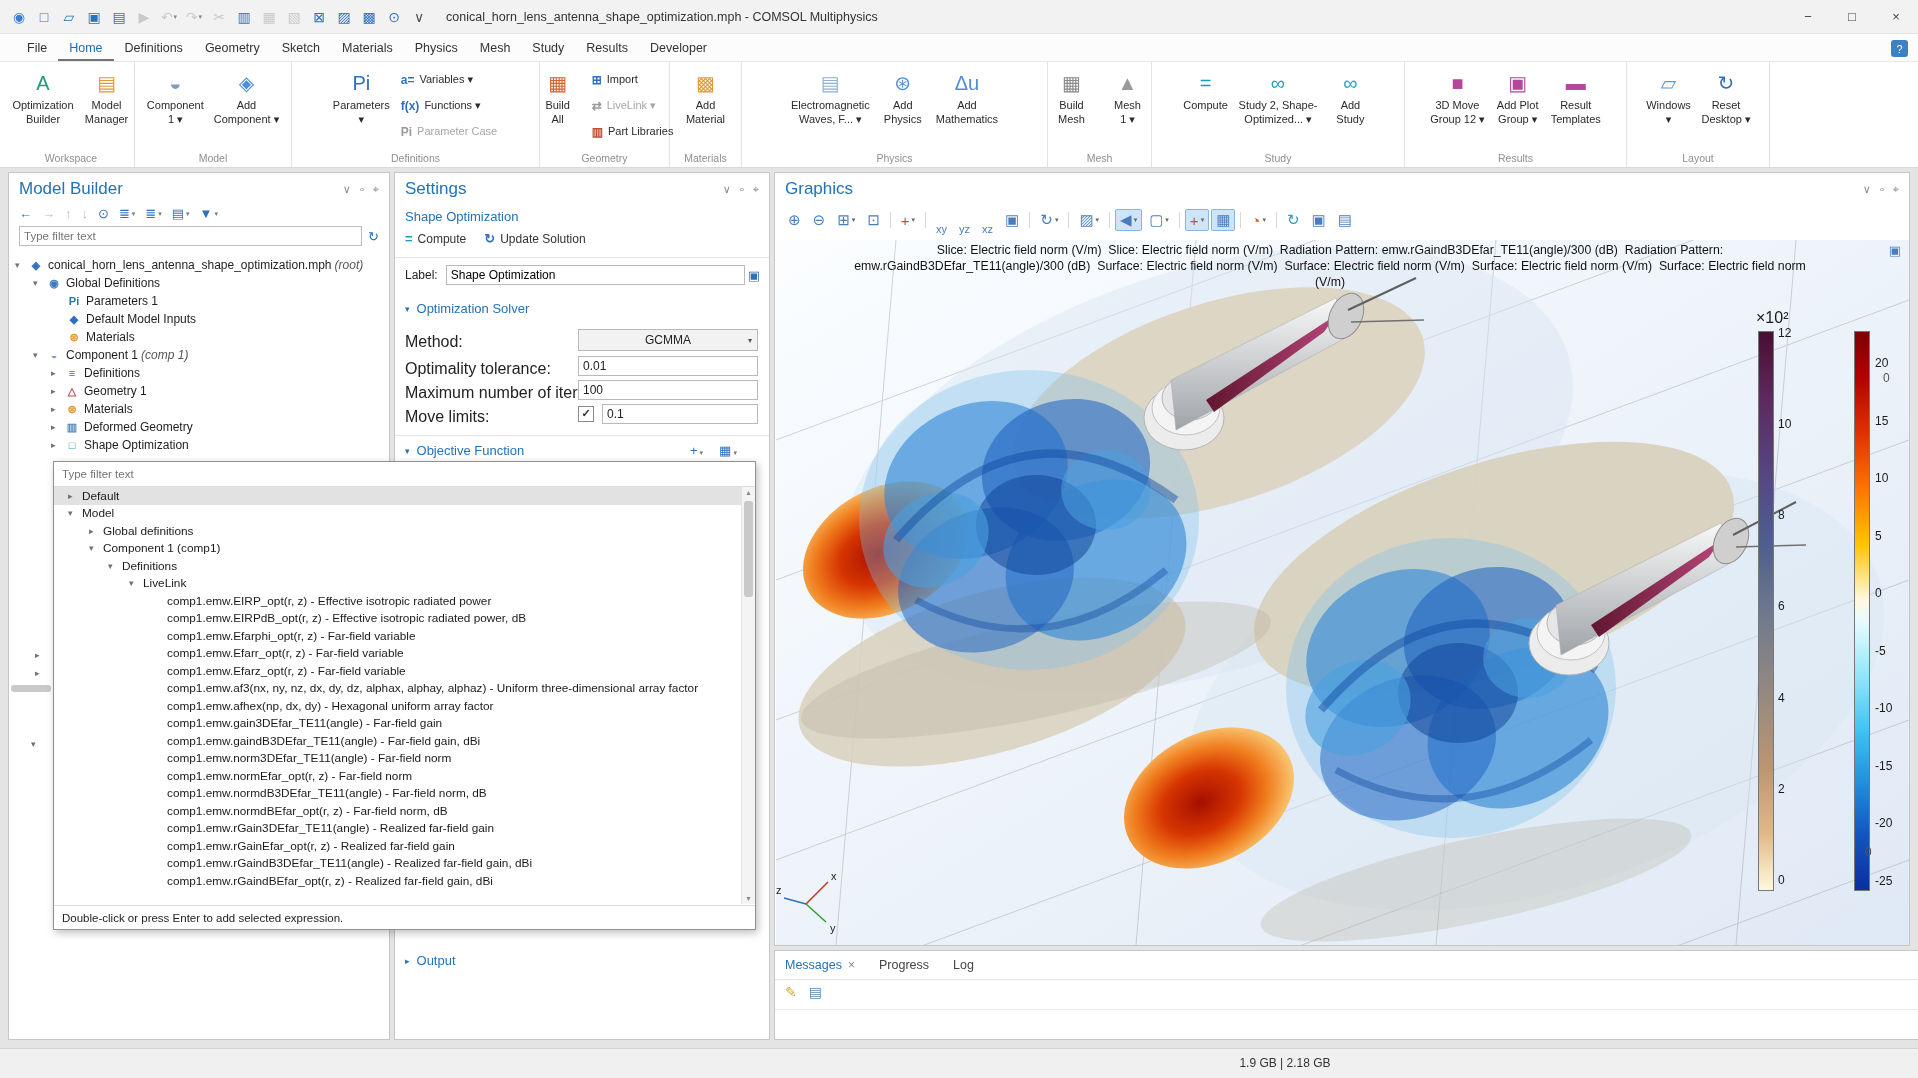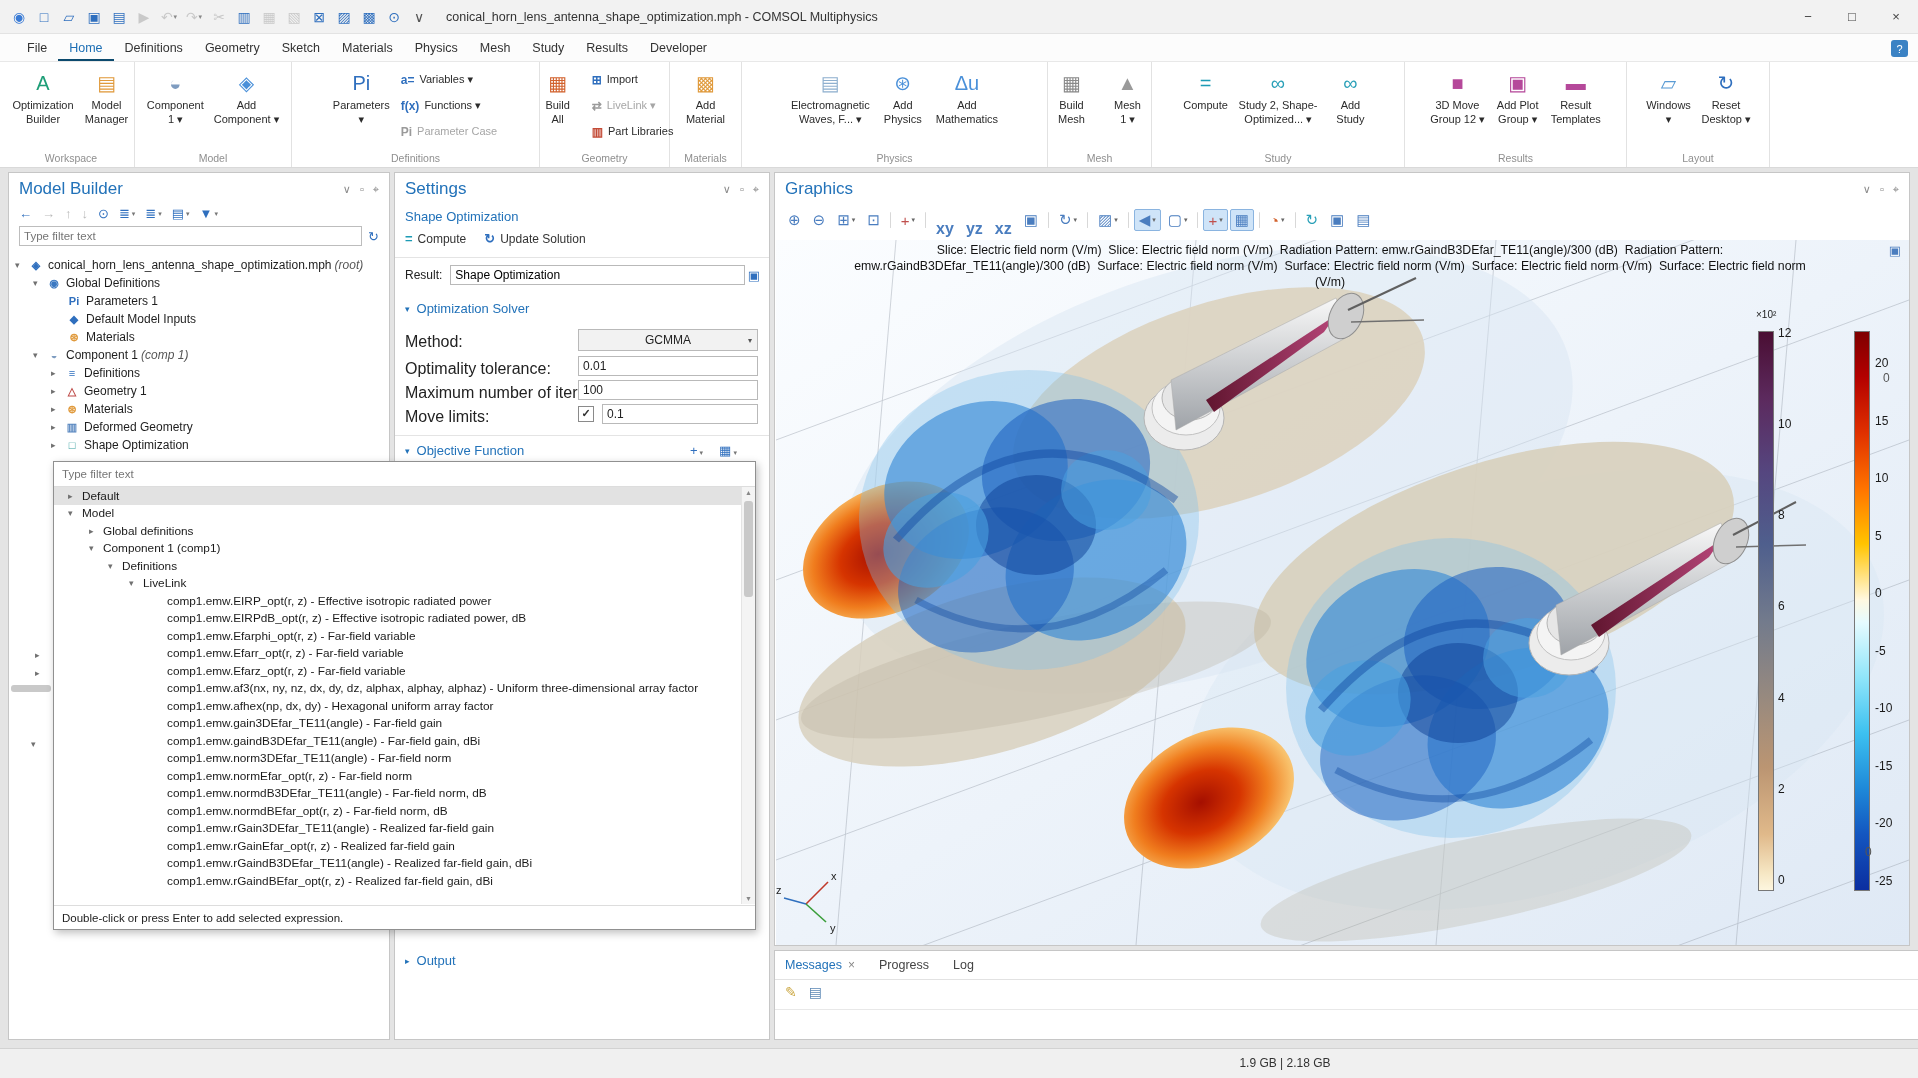--- a/index.html
+++ b/index.html
@@ -10,21 +10,21 @@
   .qi-row{display:flex;align-items:center;padding-left:8px;gap:3px;}
   .qi{width:22px;height:24px;display:flex;align-items:center;justify-content:center;font-size:14px;}
   .qi .caret{font-size:7px;color:#888;margin-left:1px;}
   .tb-title{font-size:12.5px;color:#333;margin-left:16px;white-space:nowrap;}
   .win-controls{margin-left:auto;display:flex;}
   .wc{width:44px;height:33px;display:flex;align-items:center;justify-content:center;font-size:13px;color:#444;}
 
   
   .tabrow{position:absolute;left:0;top:34px;width:1918px;height:28px;background:#fcfcfc;border-bottom:1px solid #e8e8e8;display:flex;align-items:flex-end;padding-left:16px;box-sizing:border-box;}
   .tab{padding:5px 11px 4px;font-size:12.5px;color:#333;border-bottom:2px solid transparent;white-space:nowrap;}
-  .tab.active{color:#1c6eb4;border-bottom:2px solid #0c4a6e;}
+  .tab.active{color:#1c6eb4;border-bottom:2px solid #737373;}
   .help-btn{margin-left:auto;margin-right:10px;margin-bottom:4px;width:17px;height:17px;background:#3b82c4;color:#fff;border-radius:3px;font-size:11px;display:flex;align-items:center;justify-content:center;}
 
   
   .ribbon{position:absolute;left:0;top:62px;width:1918px;height:106px;background:#fff;border-bottom:1px solid #d9d9d9;display:flex;padding-left:8px;box-sizing:border-box;}
   .rgroup{position:relative;border-right:1px solid #e2e2e2;box-sizing:border-box;flex:none;}
   .rgroup:nth-child(1){width:127px}.rgroup:nth-child(2){width:157px}.rgroup:nth-child(3){width:248px}
   .rgroup:nth-child(4){width:130px}.rgroup:nth-child(5){width:72px}.rgroup:nth-child(6){width:306px}
   .rgroup:nth-child(7){width:104px}.rgroup:nth-child(8){width:253px}.rgroup:nth-child(9){width:222px}
   .rgroup:nth-child(10){width:143px}
   .ritems{display:flex;flex-direction:column;flex-wrap:wrap;height:84px;align-content:center;justify-content:center;padding-top:2px;}
@@ -80,30 +80,30 @@
   .dd .ddc{position:absolute;right:5px;font-size:8px;color:#555;}
   .cb{position:absolute;left:183px;width:14px;height:14px;border:1px solid #8a8a8a;background:#fff;font-size:11px;line-height:13px;text-align:center;color:#333;font-weight:bold;}
   .of-icons{position:absolute;left:295px;top:270px;display:flex;gap:16px;color:#2f6fbe;font-size:13px;align-items:center;}
   .of-icons .caret{margin-left:2px;}
 
   
   .g-toolbar{position:absolute;left:8px;top:36px;display:flex;align-items:center;gap:2px;z-index:4;}
   .gt{display:inline-flex;align-items:center;height:20px;padding:0 4px;border-radius:2px;color:#4a7dbf;border:1px solid transparent;}
   .gt.hl{background:#cfe4f8;border:1px solid #8ab4e0;}
   .gt.sep{width:1px;height:16px;background:#d8d8d8;padding:0;margin:0 3px;border:none;}
-  .gt.txt .gtg{font-size:16px;font-weight:bold;margin-top:17px;}
+  .gt.txt .gtg{font-size:11px;font-weight:normal;margin-top:17px;}
   .gtg{font-size:15px;}
   .gtc{font-size:7px;color:#666;margin-left:2px;}
   .cap{position:absolute;left:0;right:24px;text-align:center;font-size:12.3px;color:#111;white-space:pre;z-index:3;}
   #cap1{top:70px}#cap2{top:86px}#cap3{top:102px}
   .scene{position:absolute;left:1px;top:67px;width:1133px;height:705px;z-index:1;}
   .cbar{position:absolute;top:158px;width:16px;height:560px;border:1px solid #777;z-index:2;box-sizing:border-box;}
   #cbar1{left:983px;background:linear-gradient(to bottom,#4a0e33 0%,#5c2a5e 12%,#55467f 25%,#4f5f8d 38%,#737b8c 52%,#96897f 65%,#bb9572 78%,#e0b98a 90%,#f6e7c4 97%,#fdf6df 100%);}
   #cbar2{left:1079px;background:linear-gradient(to bottom,#7f0000 0%,#b30000 8%,#e03000 18%,#ff7300 28%,#ffc400 38%,#fff8e0 48%,#e6fbff 52%,#8fe5fa 62%,#3cc0f0 72%,#1e88d8 82%,#1356c0 90%,#0b2ea0 100%);}
-  .cb-header{position:absolute;left:981px;top:136px;font-size:10px;color:#1a1a1a;z-index:2;}
+  .cb-header{position:absolute;left:981px;top:136px;font-size:16px;color:#1a1a1a;z-index:2;}
   .tick-col{position:absolute;display:flex;flex-direction:column;justify-content:space-between;z-index:2;}
   #ticks1{left:1003px;top:152px;height:563px;}
   #ticks2{left:1100px;top:182px;height:534px;}
   .tick{font-size:12px;color:#1a1a1a;height:16px;line-height:16px;}
   .zero-lbl{position:absolute;font-size:12px;color:#555;z-index:2;}
   #zero1{left:1108px;top:198px;}
   #zero2{left:1090px;top:672px;}
   .corner-ic{position:absolute;right:8px;top:70px;color:#4a7dbf;font-size:13px;z-index:4;}
 
   
@@ -600,21 +600,21 @@
           <span class="s-tool-g" style="color:#1d9bb5">=</span>
           <span>Compute</span>
         </span>
       <span class="s-tool">
           <span class="s-tool-g" style="color:#2f6fbe">↻</span>
           <span>Update Solution</span>
         </span>
     </div>
     <div class="s-div" style="top:84px"></div>
     <div class="s-label-row">
-      <span>Result:</span>
+      <span>Label:</span>
       <input value="Shape Optimization" style="">
       <span class="lbl-icon">▣</span>
     </div>
     <div class="s-sec" style="top:128px">
       <span class="sch">▾</span>
       <span>Optimization Solver</span>
     </div>
     <span class="s-row-label" style="top:160px">Method:</span>
     <div class="s-field" style="top:156px">
       <div class="dd">

